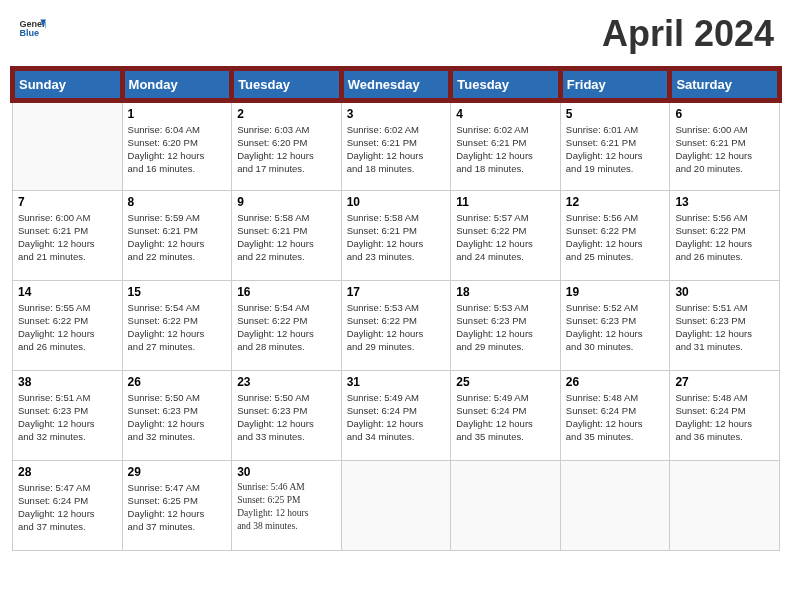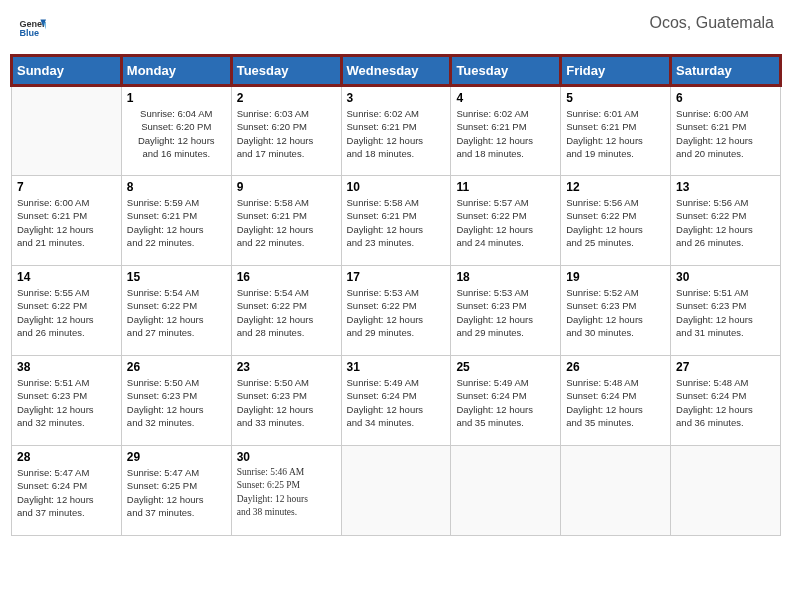--- a/index.html
+++ b/index.html
@@ -44,21 +44,21 @@
       border-collapse: collapse;
       font-size: 10px;
     }
     thead tr th {
       background-color: #2a6db5;
       color: #fff;
       padding: 6px 4px;
       text-align: left;
       font-size: 13px;
       font-weight: bold;
-      border: 3px solid #7f1d1d;
+      border: 5px solid #7f1d1d;
     }
     tbody tr td {
       border: 1px solid #ccc;
       vertical-align: top;
       padding: 4px 5px;
       width: calc(100% / 7);
       min-height: 80px;
       height: 90px;
     }
     .day-number {
@@ -81,42 +81,42 @@
 <div class="header">
   <div class="logo">
     <svg class="logo-icon" viewBox="0 0 40 40">
       <text x="2" y="18" font-size="13" font-weight="bold" fill="#333" font-family="Arial">General</text>
       <text x="2" y="32" font-size="13" font-weight="bold" fill="#1a5fa8" font-family="Arial">Blue</text>
       <polygon points="32,8 40,8 36,18" fill="#1a5fa8"></polygon>
       <polygon points="36,12 44,12 40,22" fill="#3a9ad9" opacity="0.7"></polygon>
     </svg>
   </div>
   <div class="title-block">
-    <div class="location">Ocos, Guatemala</div>
+    <div class="month-title">April 2024</div>
   </div>
 </div>
 
 <table>
   <thead>
     <tr>
     <th>Sunday</th>
         <th>Monday</th>
         <th>Tuesday</th>
         <th>Wednesday</th>
         <th>Tuesday</th>
         <th>Friday</th>
         <th>Saturday</th>
       </tr>
   </thead>
   <tbody id="calendar-body">
   <tr>
         <td class="empty"></td>
         <td>
           <span class="day-number">1</span>
-          <div class="day-info" style="white-space: pre-line; text-align: center;">Sunrise: 6:04 AM
+          <div class="day-info" style="white-space: pre-line;">Sunrise: 6:04 AM
 Sunset: 6:20 PM
 Daylight: 12 hours
 and 16 minutes.</div>
         </td>
         <td>
           <span class="day-number">2</span>
           <div class="day-info" style="white-space: pre-line;">Sunrise: 6:03 AM
 Sunset: 6:20 PM
 Daylight: 12 hours
 and 17 minutes.</div>

